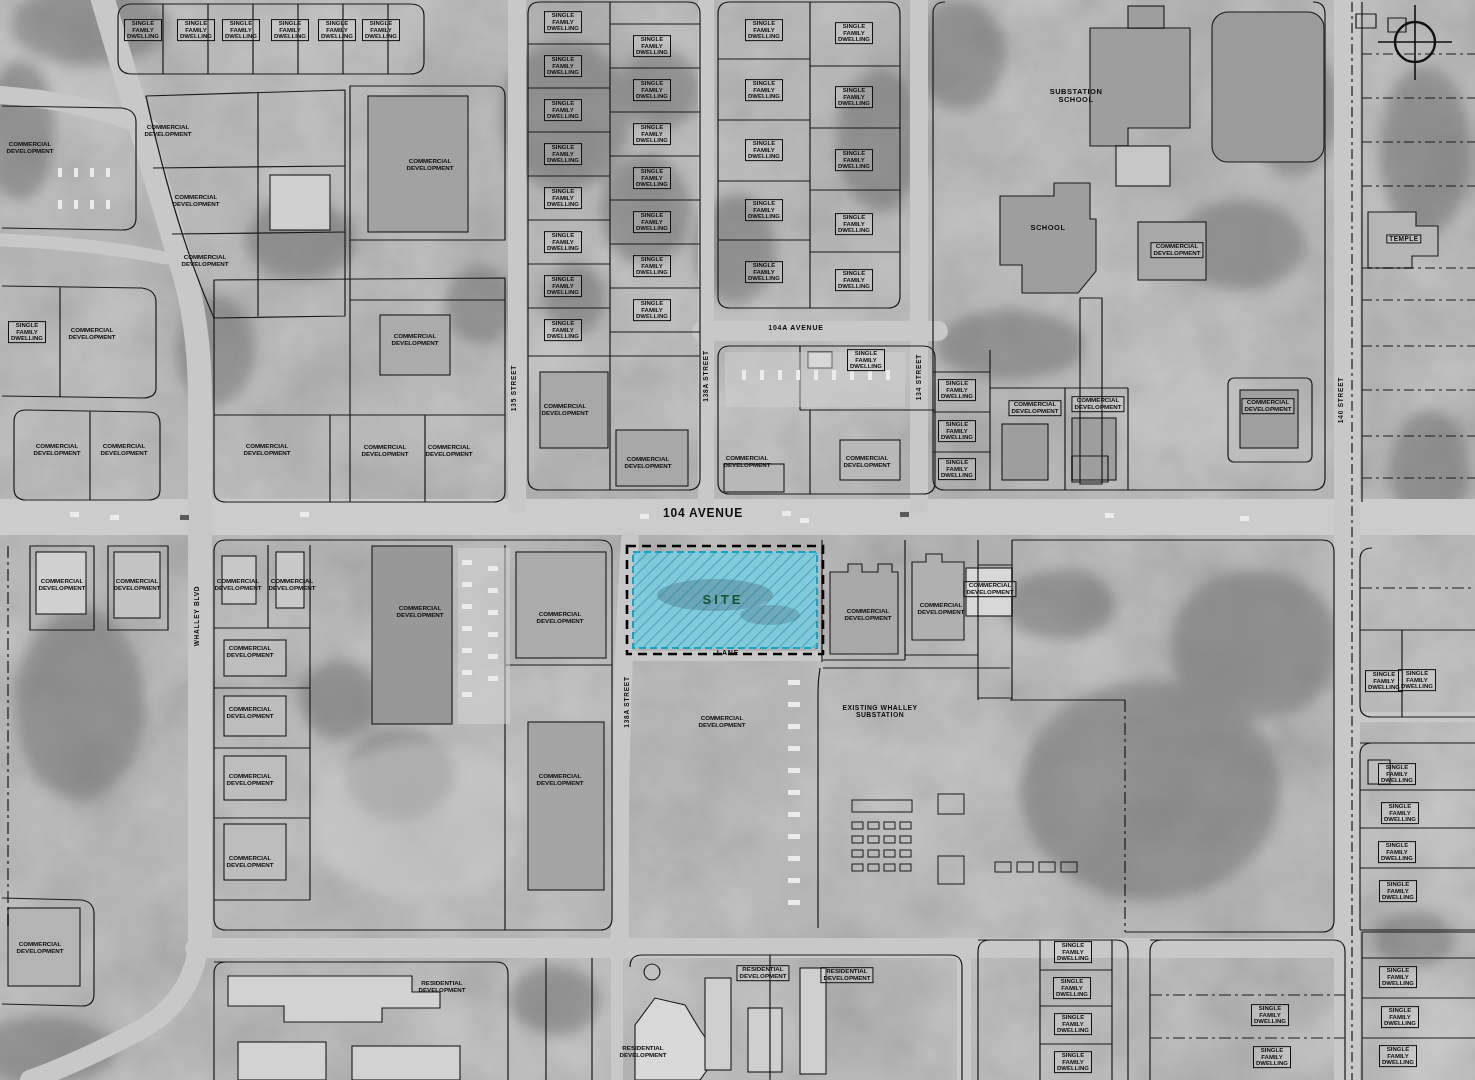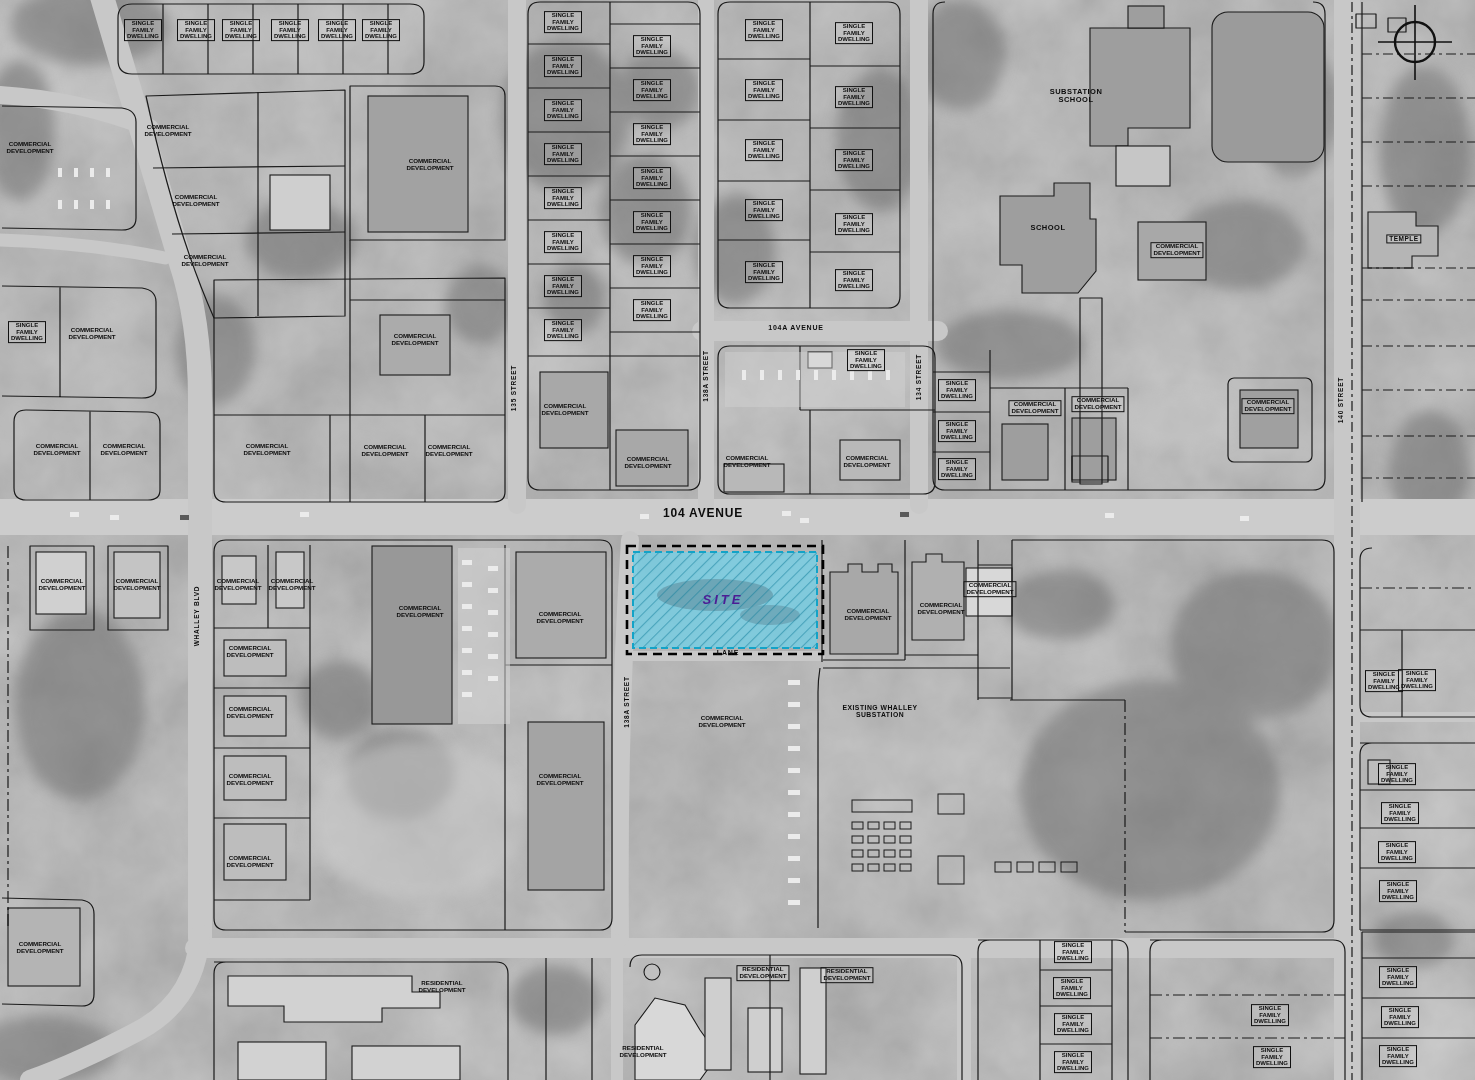--- a/index.html
+++ b/index.html
@@ -13,21 +13,21 @@
     position:absolute;transform:translate(-50%,-50%);
     color:#0c0c0c;font-weight:700;text-align:center;
     white-space:pre-line;line-height:1.1;
   }
   .lbl.box{border:1px solid #101010;padding:0 2px;background:rgba(235,235,235,0.18);}
   .sfd{font-size:6px;}
   .comm{font-size:6.2px;}
   .res{font-size:6.2px;}
   .street{font-size:12px;letter-spacing:0.8px;}
   .poi{font-size:7.5px;letter-spacing:0.5px;}
-  .site-lbl{left:723px;top:600px;font-size:13px;letter-spacing:3px;font-weight:700;color:#4c1d95;font-style:italic;}
+  .site-lbl{left:723px;top:600px;font-size:13px;letter-spacing:3px;font-weight:700;color:#14532d;}
 </style>
 </head>
 <body>
 
 <div class="stage">
 <svg width="1475" height="1080" viewBox="0 0 1475 1080">
   <defs>
     <filter id="noiseFine" x="0" y="0" width="100%" height="100%">
       <feTurbulence type="fractalNoise" baseFrequency="0.015" numOctaves="4" seed="11"></feTurbulence>
       <feColorMatrix type="matrix" values="0.33 0.33 0.33 0 0  0.33 0.33 0.33 0 0  0.33 0.33 0.33 0 0  0 0 0 0 1"></feColorMatrix>

